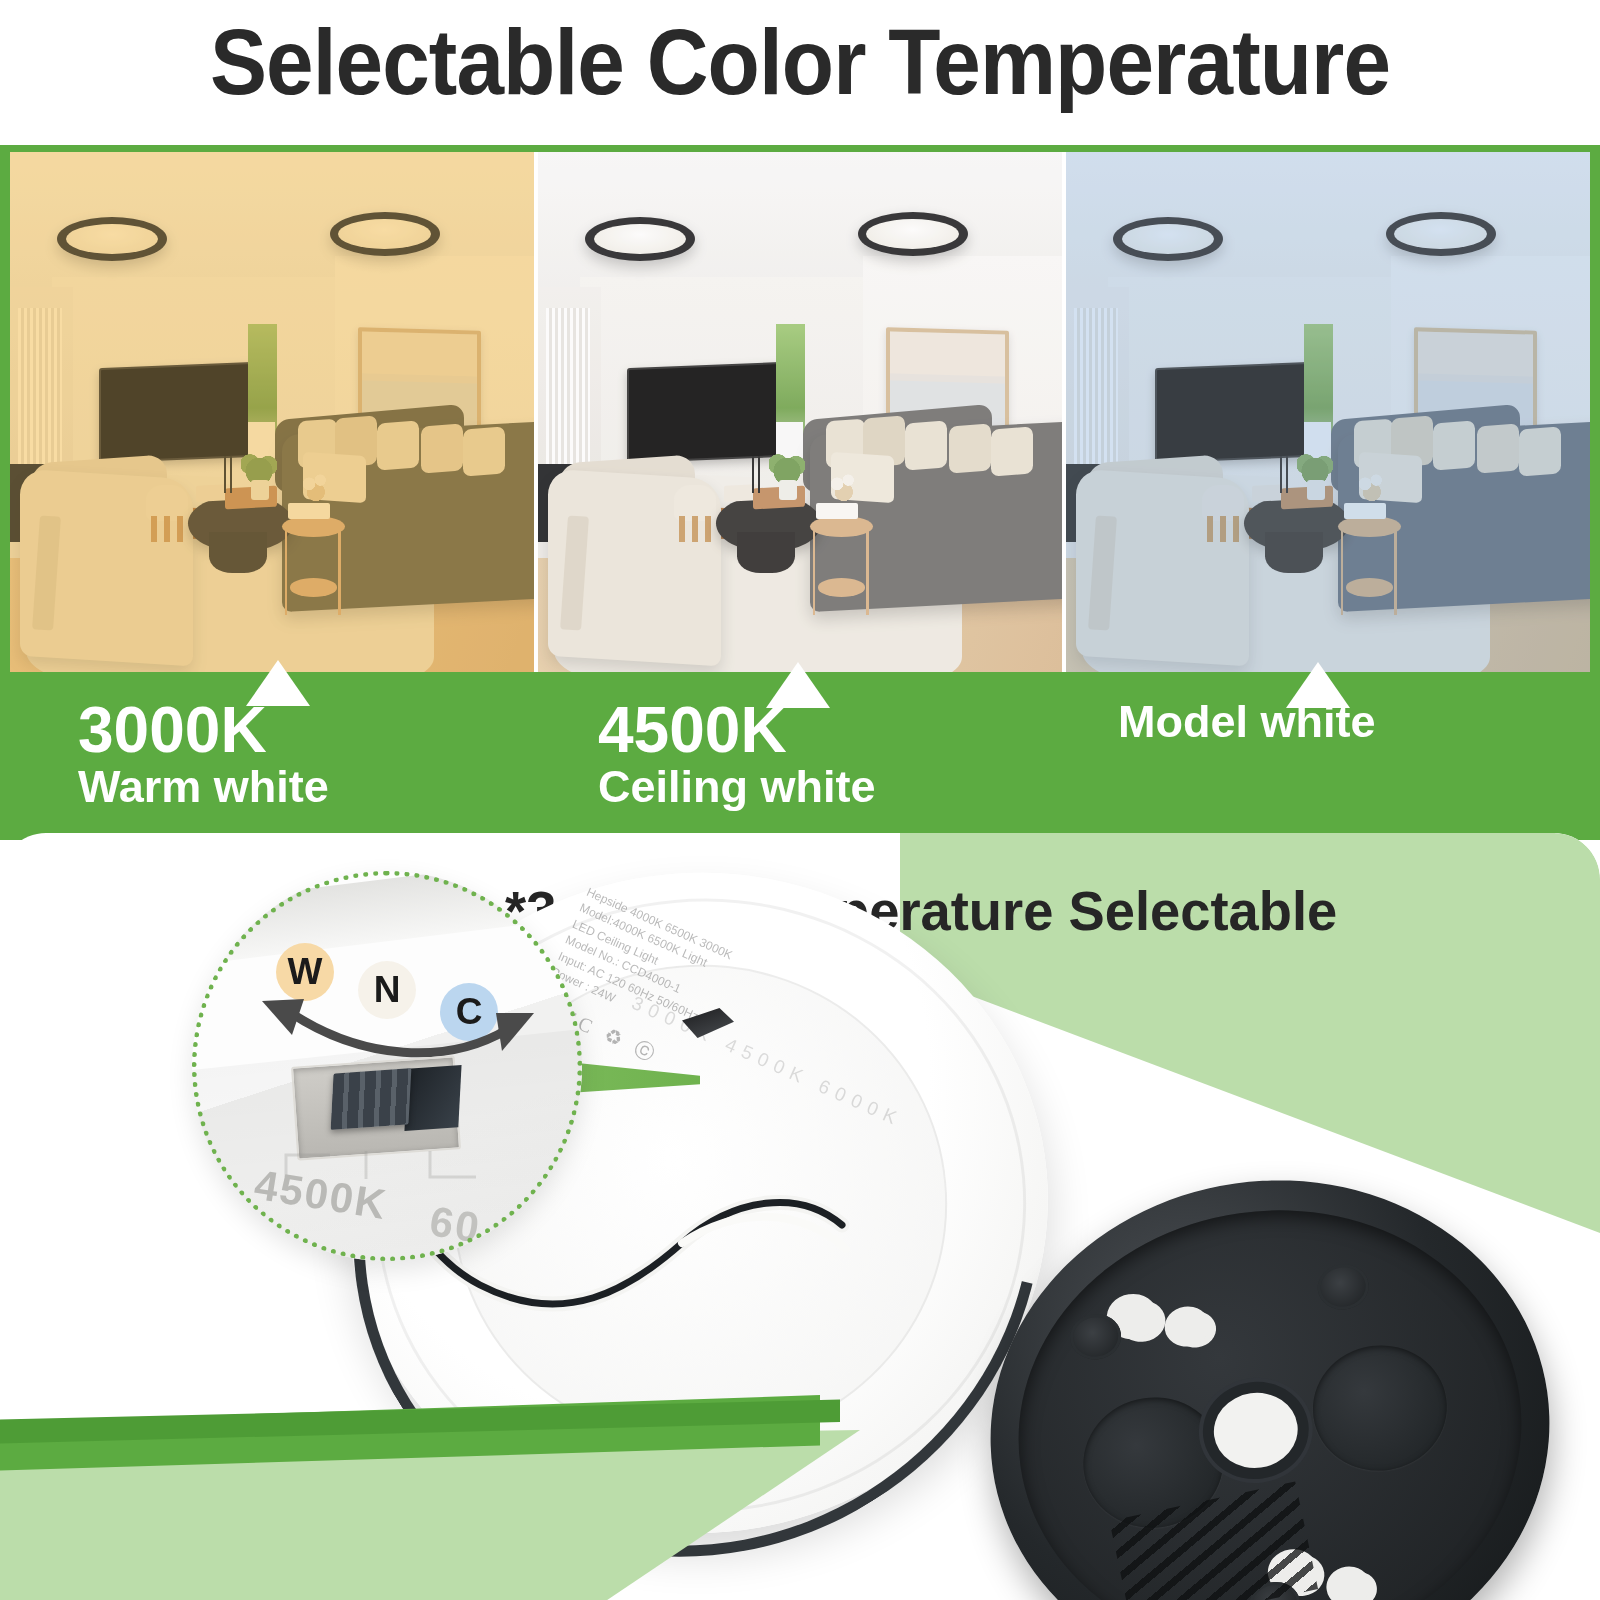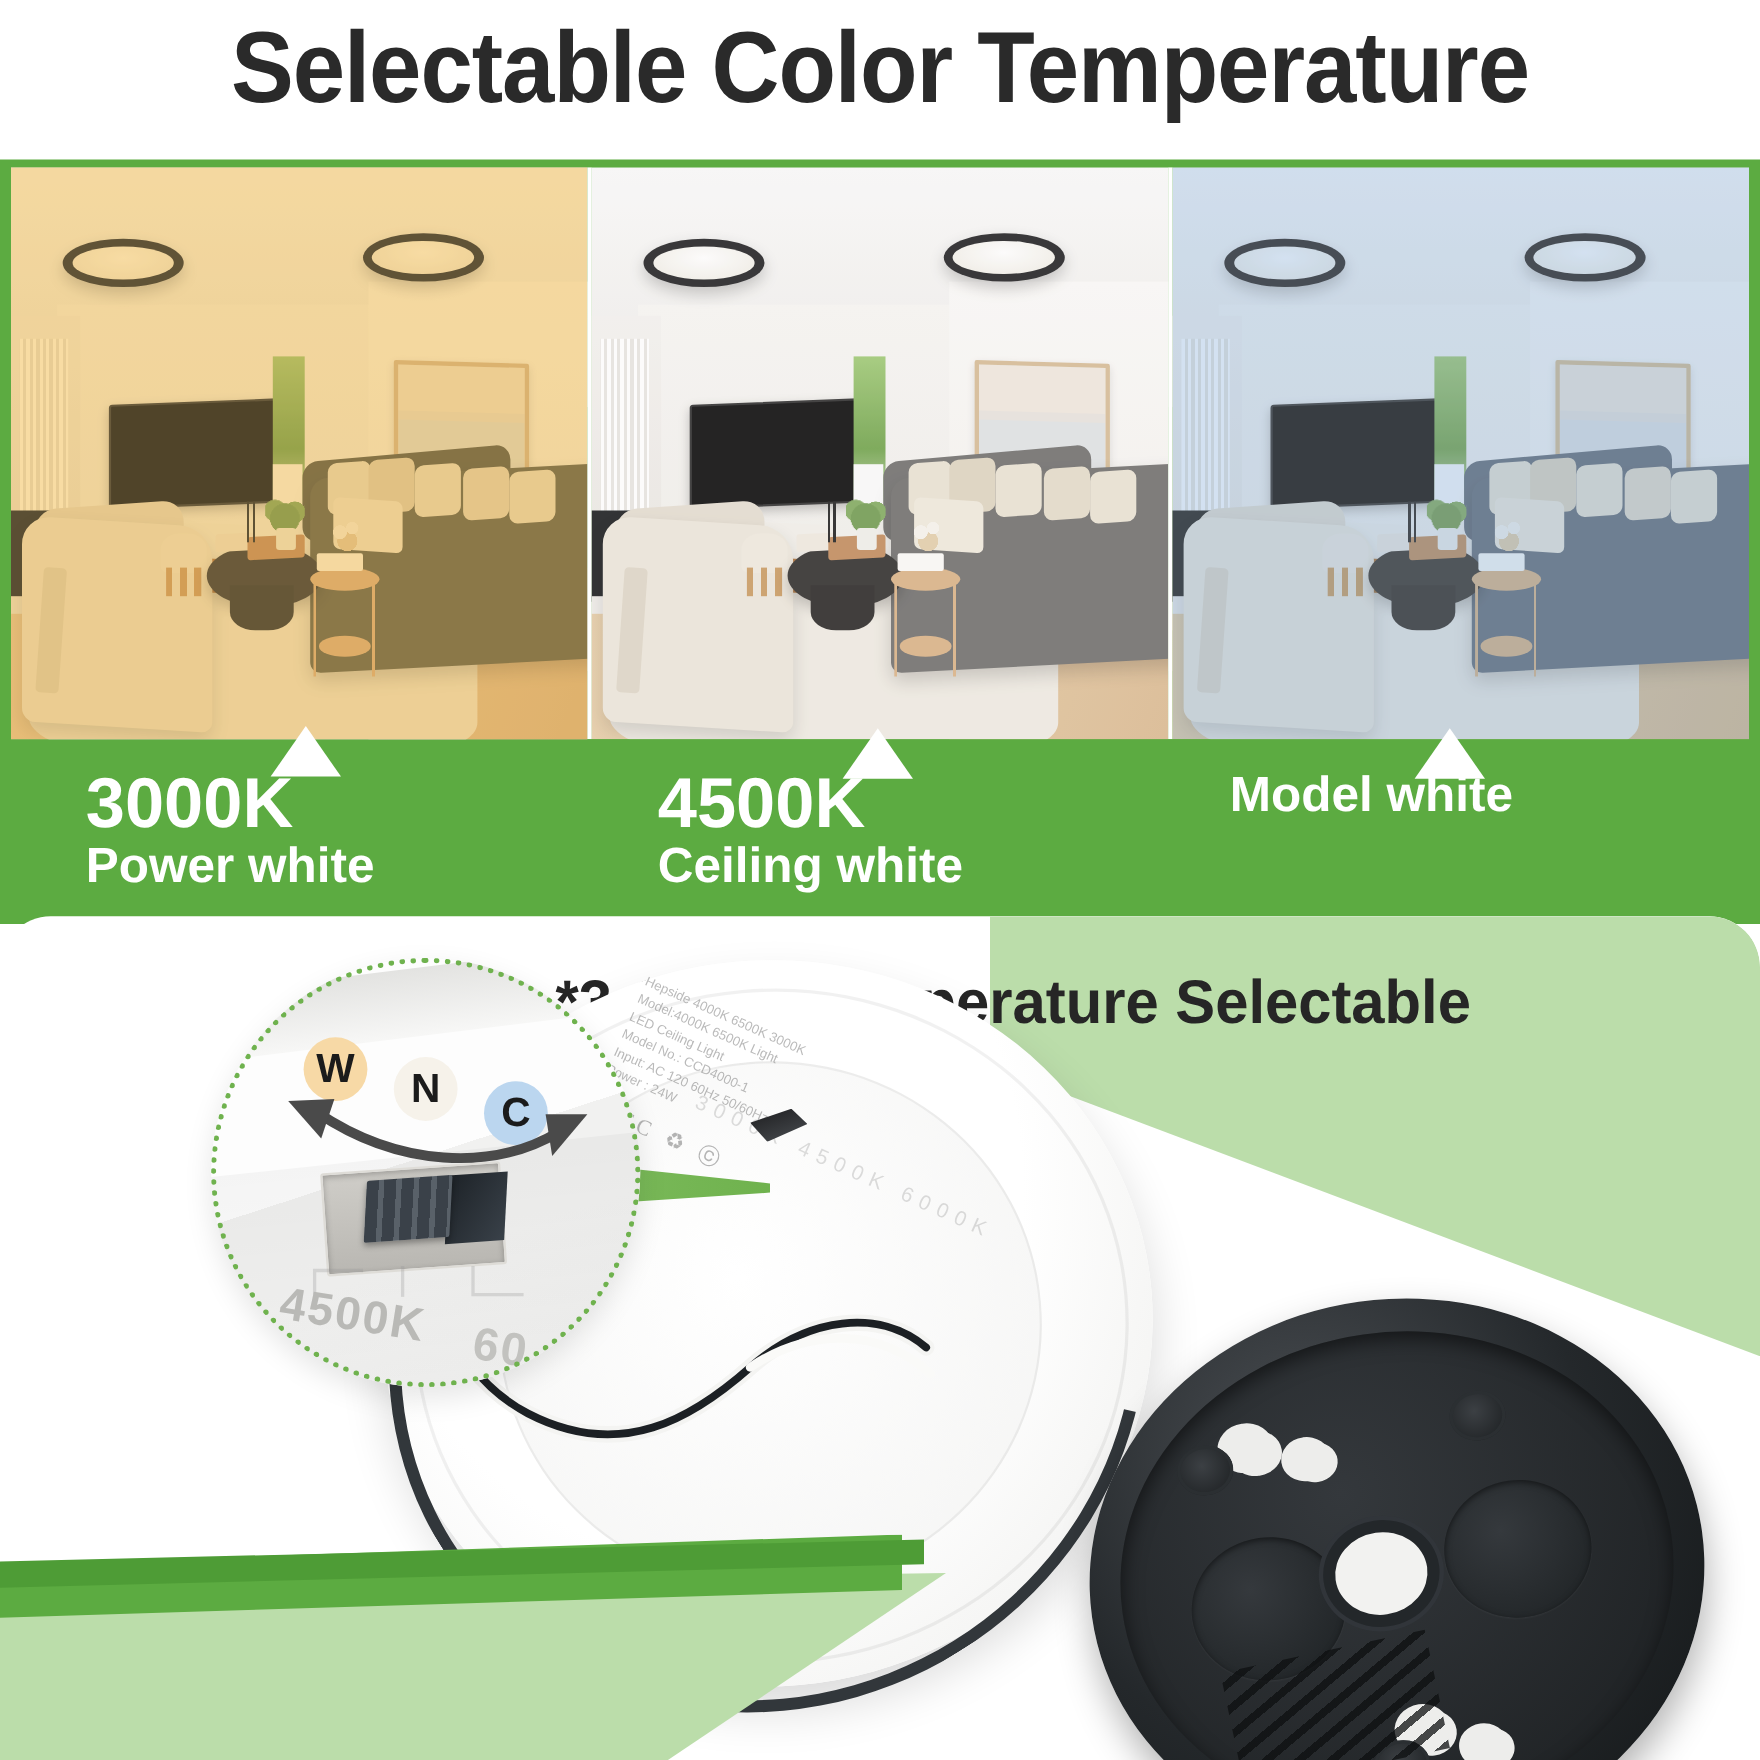--- a/index.html
+++ b/index.html
@@ -444,21 +444,21 @@
       </div>
     </div>
   </div>
 
   <div class="tri" style="left:246px;top:660px;"></div>
   <div class="tri" style="left:766px;top:662px;"></div>
   <div class="tri" style="left:1286px;top:662px;"></div>
 
   <div class="kblock" style="left:78px;top:698px;width:400px;">
     <div class="kval">3000K</div>
-    <div class="klbl">Power white</div>
+    <div class="klbl">Warm white</div>
   </div>
   <div class="kblock" style="left:598px;top:698px;width:400px;">
     <div class="kval">4500K</div>
     <div class="klbl">Ceiling white</div>
   </div>
   <div class="kblock" style="left:1118px;top:698px;width:400px;">
     <div class="klbl">Model white</div>
   </div>
 
   <div class="lower">

